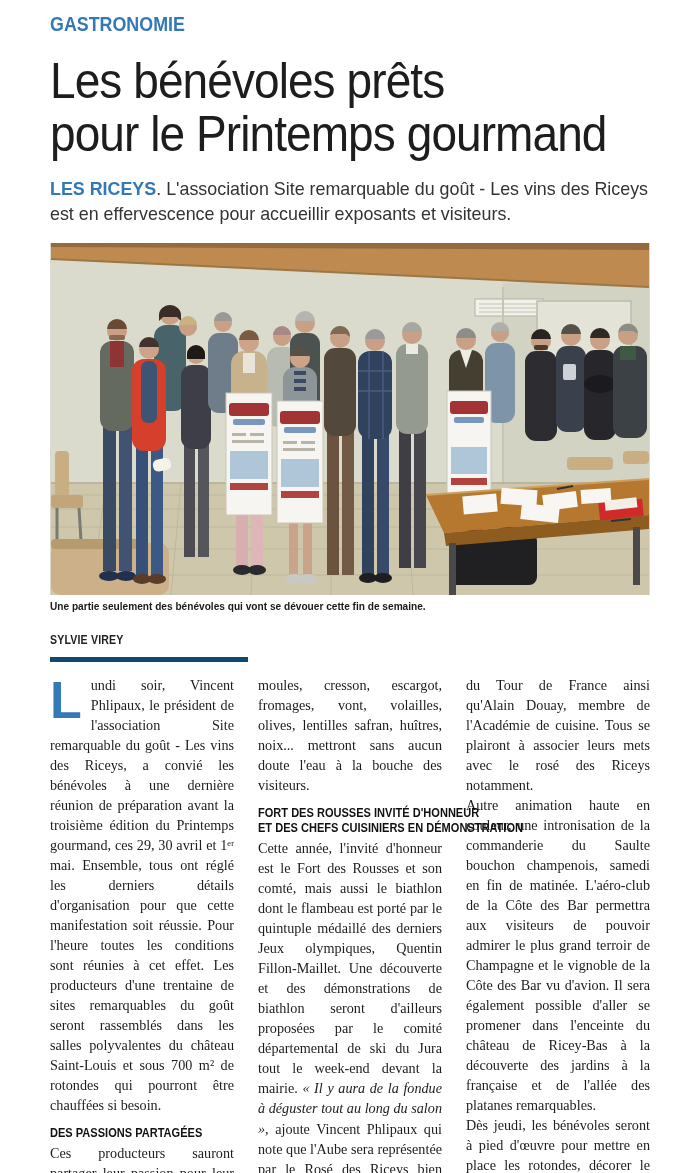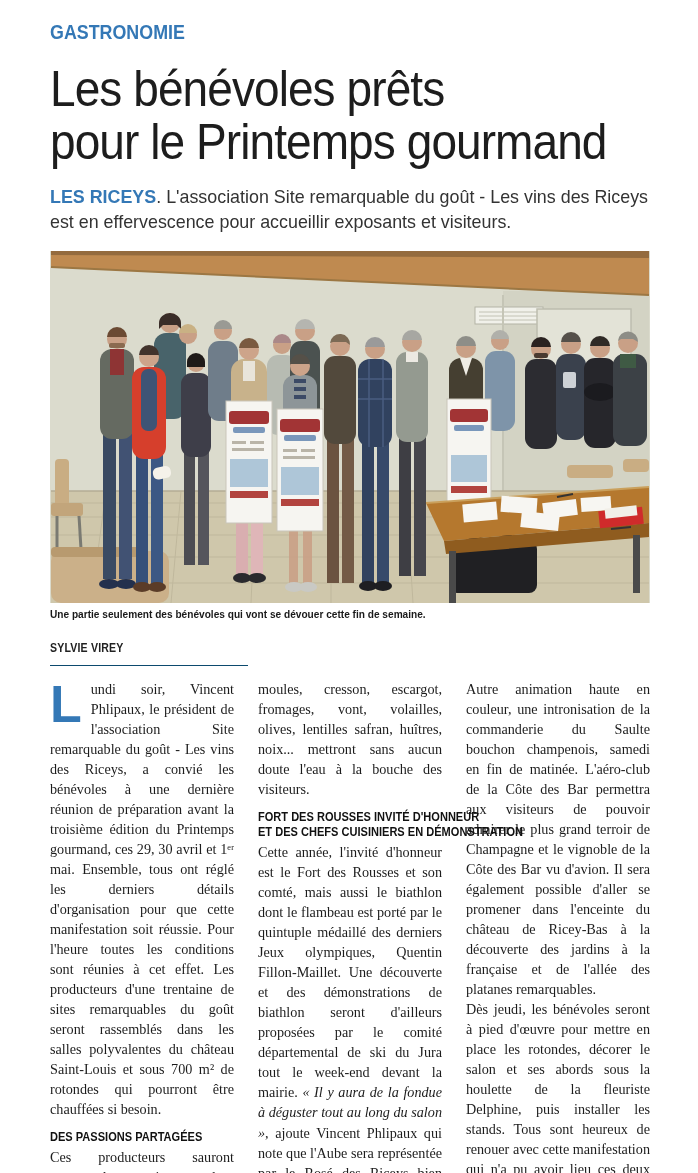--- a/index.html
+++ b/index.html
@@ -2,21 +2,21 @@
 <html lang="fr"><head>
 <meta charset="utf-8">
 <style>
   * { margin: 0; padding: 0; box-sizing: border-box; }
   html, body { background: #ffffff; }
   body {
     width: 698px; height: 1173px; overflow: hidden;
     font-family: "Liberation Sans", "DejaVu Sans", sans-serif;
     -webkit-font-smoothing: antialiased;
   }
-  .page { width: 698px; height: 1173px; padding: 20px 48px 0 50px; position: relative; }
+  .page { width: 698px; height: 1173px; padding: 12px 48px 0 50px; position: relative; }
 
   
   .kicker {
     color: #3478b6; font-weight: bold; font-size: 21px; letter-spacing: 0;
     transform: scaleX(0.85); transform-origin: 0 50%; white-space: nowrap;
   }
 
   
   .headline {
     margin-top: 19px; font-size: 50px; line-height: 1.06; font-weight: 400;
@@ -35,21 +35,21 @@
   .photo-wrap { margin-top: 16px; width: 600px; height: 352px; background: #dbdbcd; overflow: hidden; }
   .photo-wrap svg { display: block; }
 
   .caption {
     margin-top: 5px; font-size: 11.5px; font-weight: bold; color: #1a1a1a;
     transform: scaleX(0.88); transform-origin: 0 0; width: 114%; white-space: nowrap;
   }
 
   
   .byline-block {
-    margin-top: 21px; width: 198px; border-bottom: 1px solid #0c4a6e; padding-bottom: 10px;
+    margin-top: 21px; width: 198px; border-bottom: 5px solid #0c4a6e; padding-bottom: 10px;
   }
   .byline {
     font-size: 12px; font-weight: bold; color: #222; letter-spacing: 0.2px;
     transform: scaleX(0.88); transform-origin: 0 50%; white-space: nowrap;
   }
 
   
   .cols { margin-top: 13px; display: flex; gap: 24px; }
   .col { flex: 1 1 0; min-width: 0; }
 
@@ -372,19 +372,20 @@
       <p><span>moules, cresson, escargot, fromages, vont, volailles, olives, lentilles safran, huîtres, noix... mettront sans aucun doute l'eau à la bouche des visiteurs.</span></p>
       <div class="subhead">
         <span>FORT DES ROUSSES INVITÉ D'HONNEUR</span>
         <span>ET DES CHEFS CUISINIERS EN DÉMONSTRATION</span>
       </div>
       <p><span>Cette année, l'invité d'honneur est le Fort des Rousses et son comté, mais aussi le biathlon dont le flambeau est porté par le quintuple médaillé des derniers Jeux olympiques, Quentin Fillon-Maillet. Une découverte et des démonstrations de biathlon seront d'ailleurs proposées par le comité départemental de ski du Jura tout le week-end devant la mairie. </span><span class="q">« Il y aura de la fondue à déguster tout au long du salon »</span><span>, ajoute Vincent Phlipaux qui note que l'Aube sera représentée par le Rosé des Riceys bien entendu dont des dégustations commentées par des œnologues sont prévues sous la jolie serre du château tout comme la choucroute d'André Laurent et ses beignets ou hot dogs.</span></p>
 
     </div>
 
     <div class="col">
+      <p><span>du Tour de France ainsi qu'Alain Douay, membre de l'Académie de cuisine. Tous se plairont à associer leurs mets avec le rosé des Riceys notamment.</span></p>
       <p><span>Autre animation haute en couleur, une intronisation de la commanderie du Saulte bouchon champenois, samedi en fin de matinée. L'aéro-club de la Côte des Bar permettra aux visiteurs de pouvoir admirer le plus grand terroir de Champagne et le vignoble de la Côte des Bar vu d'avion. Il sera également possible d'aller se promener dans l'enceinte du château de Ricey-Bas à la découverte des jardins à la française et de l'allée des platanes remarquables.</span></p>
       <p><span>Dès jeudi, les bénévoles seront à pied d'œuvre pour mettre en place les rotondes, décorer le salon et ses abords sous la houlette de la fleuriste Delphine, puis installer les stands. Tous sont heureux de renouer avec cette manifestation qui n'a pu avoir lieu ces deux années dernières.</span></p>
 
     </div>
 
   </div>
 </div>
 
 </body></html>

